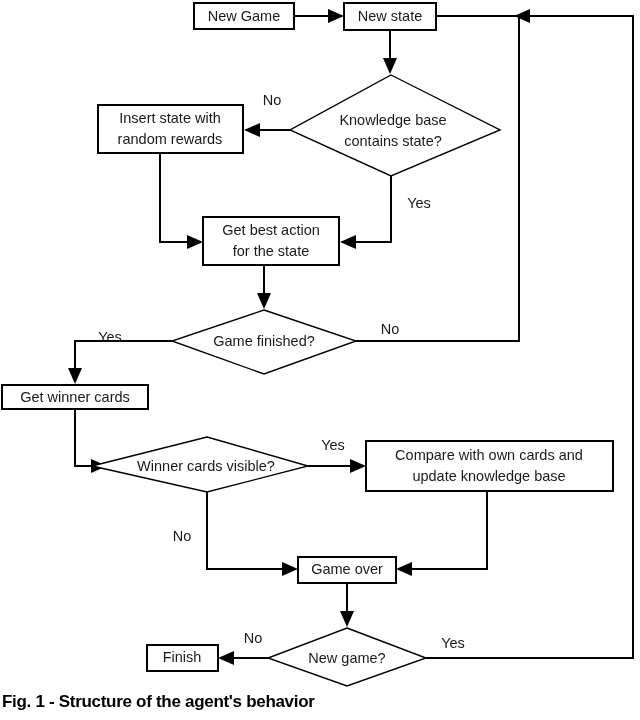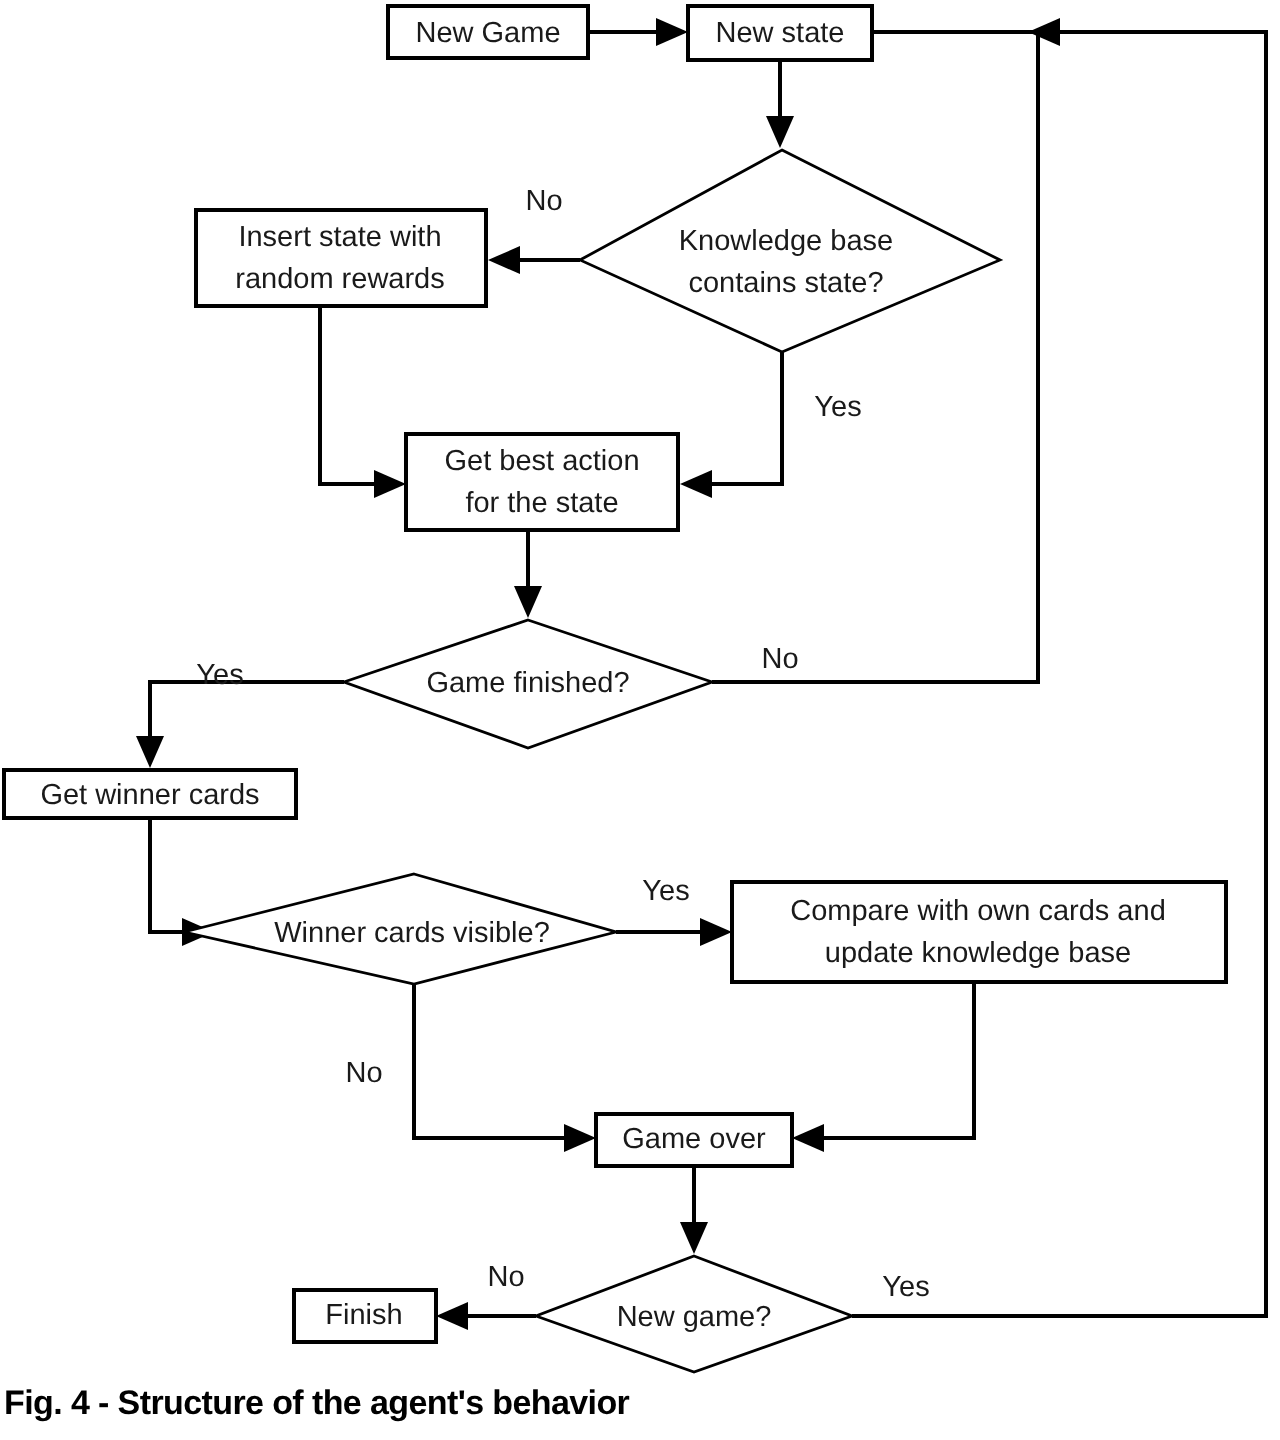--- a/index.html
+++ b/index.html
@@ -193,13 +193,13 @@
   <text class="edge-label" x="110" y="338">Yes</text>
   <text class="edge-label" x="390" y="330">No</text>
   <text class="edge-label" x="333" y="446">Yes</text>
   <text class="edge-label" x="182" y="537">No</text>
   <text class="edge-label" x="253" y="639">No</text>
   <text class="edge-label" x="453" y="644">Yes</text>
 
 </svg>
 </div>
 
-<div class="caption">Fig.  4 - Structure of the agent's behavior</div>
+<div class="caption">Fig.  1 - Structure of the agent's behavior</div>
 
 </body></html>

